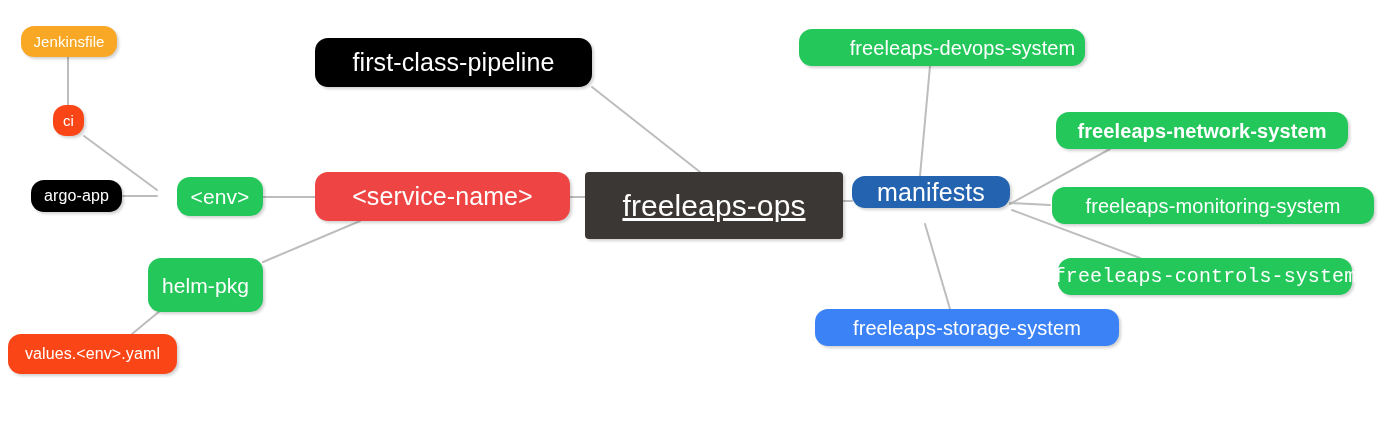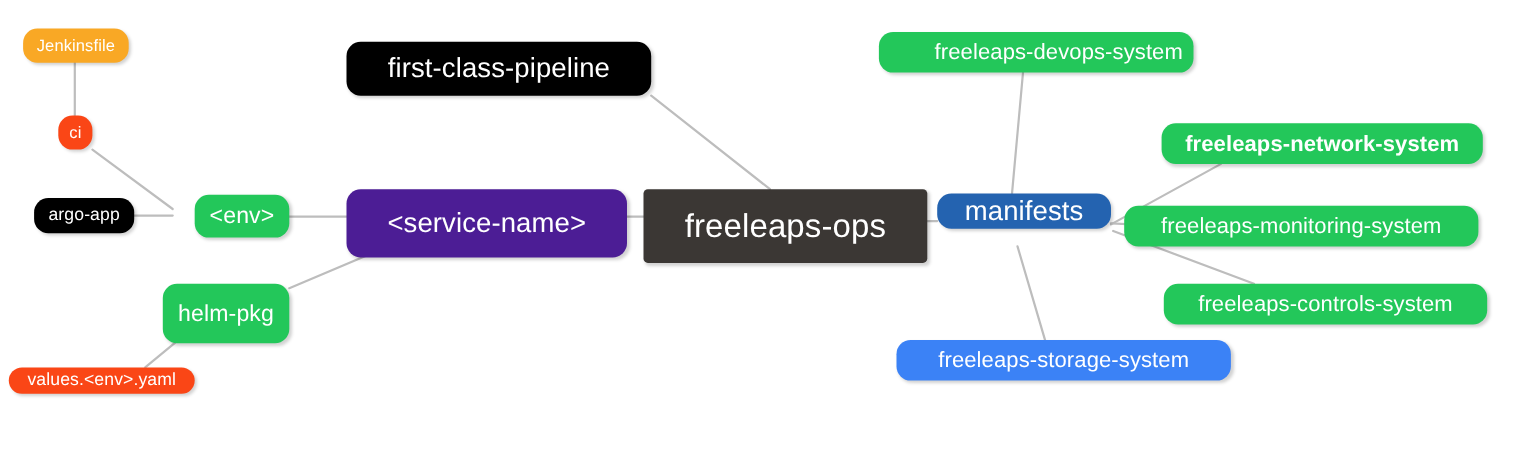--- a/index.html
+++ b/index.html
@@ -60,29 +60,29 @@
       <line x1="68" y1="105" x2="68" y2="57" stroke="#bdbdbd" stroke-width="2" stroke-linecap="round"></line>
       <line x1="157" y1="196" x2="122" y2="196" stroke="#bdbdbd" stroke-width="2" stroke-linecap="round"></line>
       <line x1="178" y1="296" x2="132" y2="334" stroke="#bdbdbd" stroke-width="2" stroke-linecap="round"></line>
       <line x1="920" y1="176" x2="930" y2="66" stroke="#bdbdbd" stroke-width="2" stroke-linecap="round"></line>
       <line x1="1010" y1="204" x2="1110" y2="149" stroke="#bdbdbd" stroke-width="2" stroke-linecap="round"></line>
       <line x1="1010" y1="203" x2="1050" y2="205" stroke="#bdbdbd" stroke-width="2" stroke-linecap="round"></line>
       <line x1="1012" y1="210" x2="1140" y2="258" stroke="#bdbdbd" stroke-width="2" stroke-linecap="round"></line>
       <line x1="925" y1="224" x2="950" y2="309" stroke="#bdbdbd" stroke-width="2" stroke-linecap="round"></line>
     </svg>
   <div id="node-layer">
-      <div class="node root" style="left: 585px; top: 172px; width: 258px; height: 67px; background: rgb(59, 55, 52); font-size: 30px;">freeleaps-ops</div>
-      <div class="node" style="left: 315px; top: 172px; width: 255px; height: 62px; background: #4c1d95; font-size: 25px;">&lt;service-name&gt;</div>
+      <div class="node root" style="left: 585px; top: 172px; width: 258px; height: 67px; background: rgb(59, 55, 52); font-size: 30px; text-decoration: underline;">freeleaps-ops</div>
+      <div class="node" style="left: 315px; top: 172px; width: 255px; height: 49px; background: #ef4444; font-size: 25px;">&lt;service-name&gt;</div>
       <div class="node" style="left: 315px; top: 38px; width: 277px; height: 49px; background: #000000; font-size: 25px;">first-class-pipeline</div>
       <div class="node" style="left: 852px; top: 176px; width: 158px; height: 32px; background: rgb(36, 99, 176); font-size: 25px;">manifests</div>
       <div class="node" style="left: 157px; top: 177px; width: 86px; height: 39px; background: rgb(35, 199, 90); font-size: 21px; margin-left: 20px;">&lt;env&gt;</div>
       <div class="node" style="left: 148px; top: 258px; width: 115px; height: 54px; background: rgb(35, 199, 90); font-size: 21px;">helm-pkg</div>
       <div class="node" style="left: 53px; top: 105px; width: 31px; height: 31px; background: rgb(250, 70, 22); font-size: 15px;">ci</div>
       <div class="node" style="left: 21px; top: 26px; width: 96px; height: 31px; background: rgb(249, 168, 37); font-size: 15px;">Jenkinsfile</div>
       <div class="node" style="left: 31px; top: 180px; width: 91px; height: 32px; background: #000000; font-size: 16px;">argo-app</div>
-      <div class="node" style="left: 8px; top: 334px; width: 169px; height: 24px; background: rgb(250, 70, 22); font-size: 16px;">values.&lt;env&gt;.yaml</div>
+      <div class="node" style="left: 8px; top: 334px; width: 169px; height: 40px; background: rgb(250, 70, 22); font-size: 16px;">values.&lt;env&gt;.yaml</div>
       <div class="node" style="left: 799px; top: 29px; width: 286px; height: 37px; background: rgb(35, 199, 90); font-size: 20px; padding-left: 41px;">freeleaps-devops-system</div>
       <div class="node" style="left: 1056px; top: 112px; width: 292px; height: 37px; background: rgb(35, 199, 90); font-size: 20px; font-weight: bold;">freeleaps-network-system</div>
-      <div class="node" style="left: 1022px; top: 187px; width: 322px; height: 37px; background: rgb(35, 199, 90); font-size: 20px;">freeleaps-monitoring-system</div>
-      <div class="node" style="left: 1058px; top: 258px; width: 294px; height: 37px; background: rgb(35, 199, 90); font-size: 20px;">freeleaps-controls-system</div>
+      <div class="node" style="left: 1052px; top: 187px; width: 322px; height: 37px; background: rgb(35, 199, 90); font-size: 20px;">freeleaps-monitoring-system</div>
+      <div class="node" style="left: 1058px; top: 258px; width: 294px; height: 37px; background: rgb(35, 199, 90); font-size: 20px; font-family: Liberation Mono, monospace;">freeleaps-controls-system</div>
       <div class="node" style="left: 815px; top: 309px; width: 304px; height: 37px; background: #3b82f6; font-size: 20px;">freeleaps-storage-system</div>
     </div>
 </div>
 
 </body></html>

